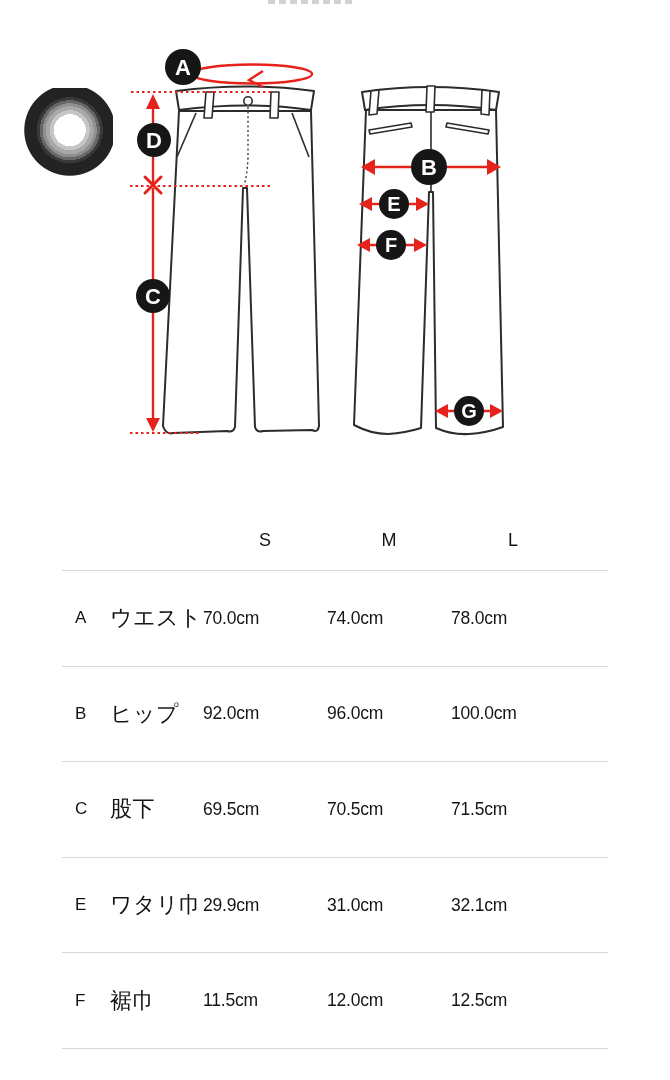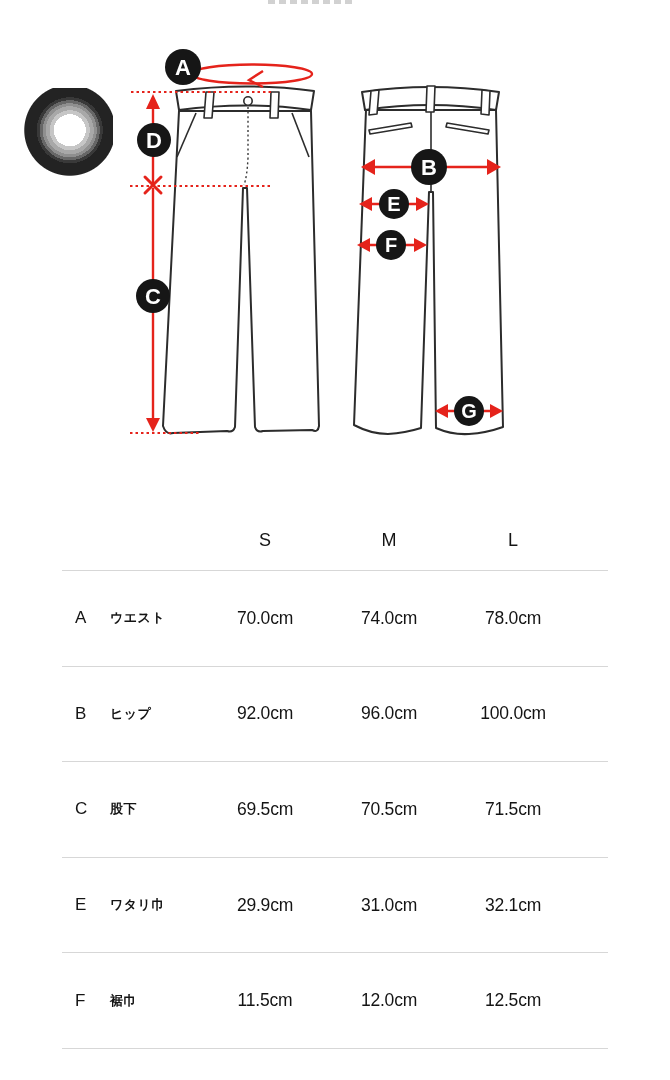--- a/index.html
+++ b/index.html
@@ -62,22 +62,22 @@
     display:grid;
     grid-template-columns:35px 93px 124px 124px 124px;
     padding-left:13px;
     align-items:center;
   }
   .t-head{height:60px;}
   .t-row{height:94.6px;border-top:1.5px solid var(--color-divider);}
   .t-row:last-child{border-bottom:1.5px solid var(--color-divider);}
   .c-col{text-align:center;font-size:18px;font-weight:500;letter-spacing:.2px;}
   .c-letter{font-size:17px;font-weight:500;}
-  .c-label{font-size:13px;letter-spacing:.5px;font-weight:bold;}
-  .c-val{text-align:center;font-size:17.5px;font-weight:500;letter-spacing:-.2px;}
+  .c-label{font-size:22px;letter-spacing:.5px;}
+  .c-val{text-align:left;font-size:17.5px;font-weight:500;letter-spacing:-.2px;}
 </style>
 </head>
 <body>
 
 <div class="screen">
 
   <div class="clipped-heading"></div>
   <div class="ring"></div>
 
   <svg class="diagram" width="670" height="470" viewBox="0 0 670 470">

